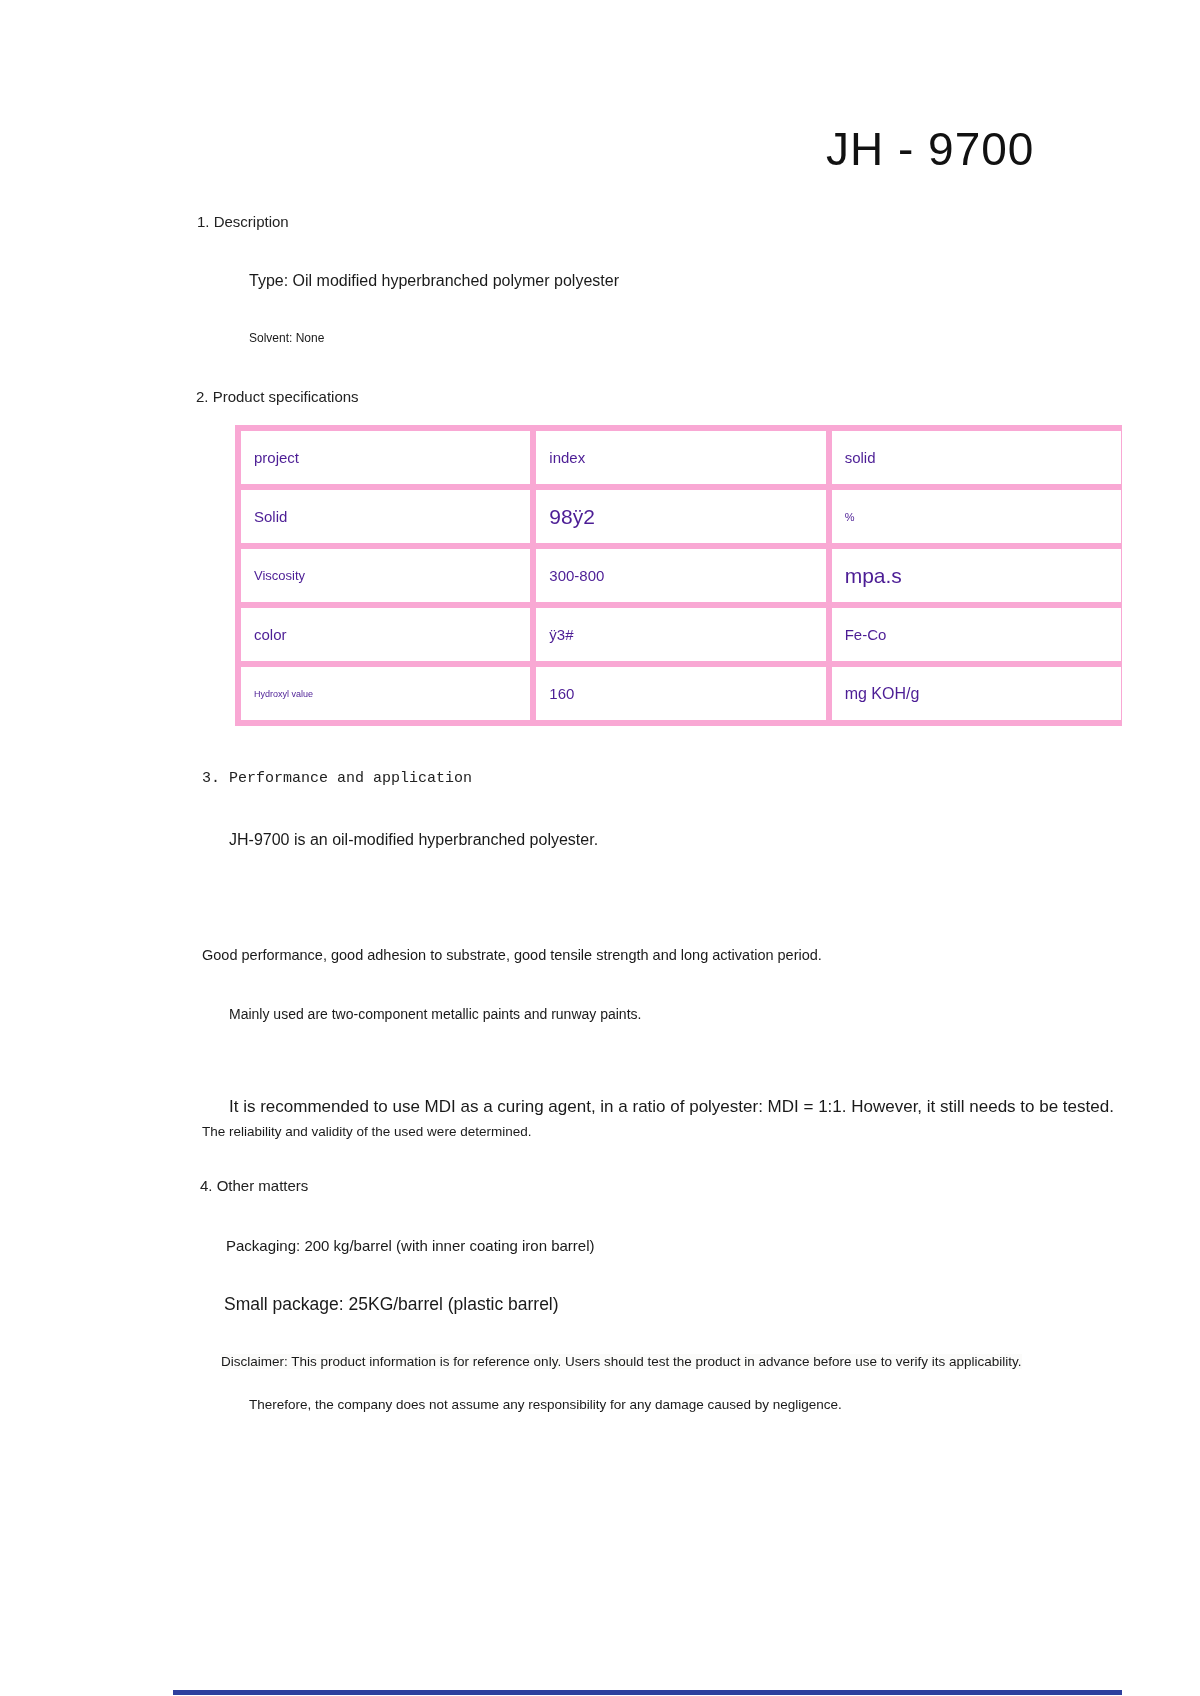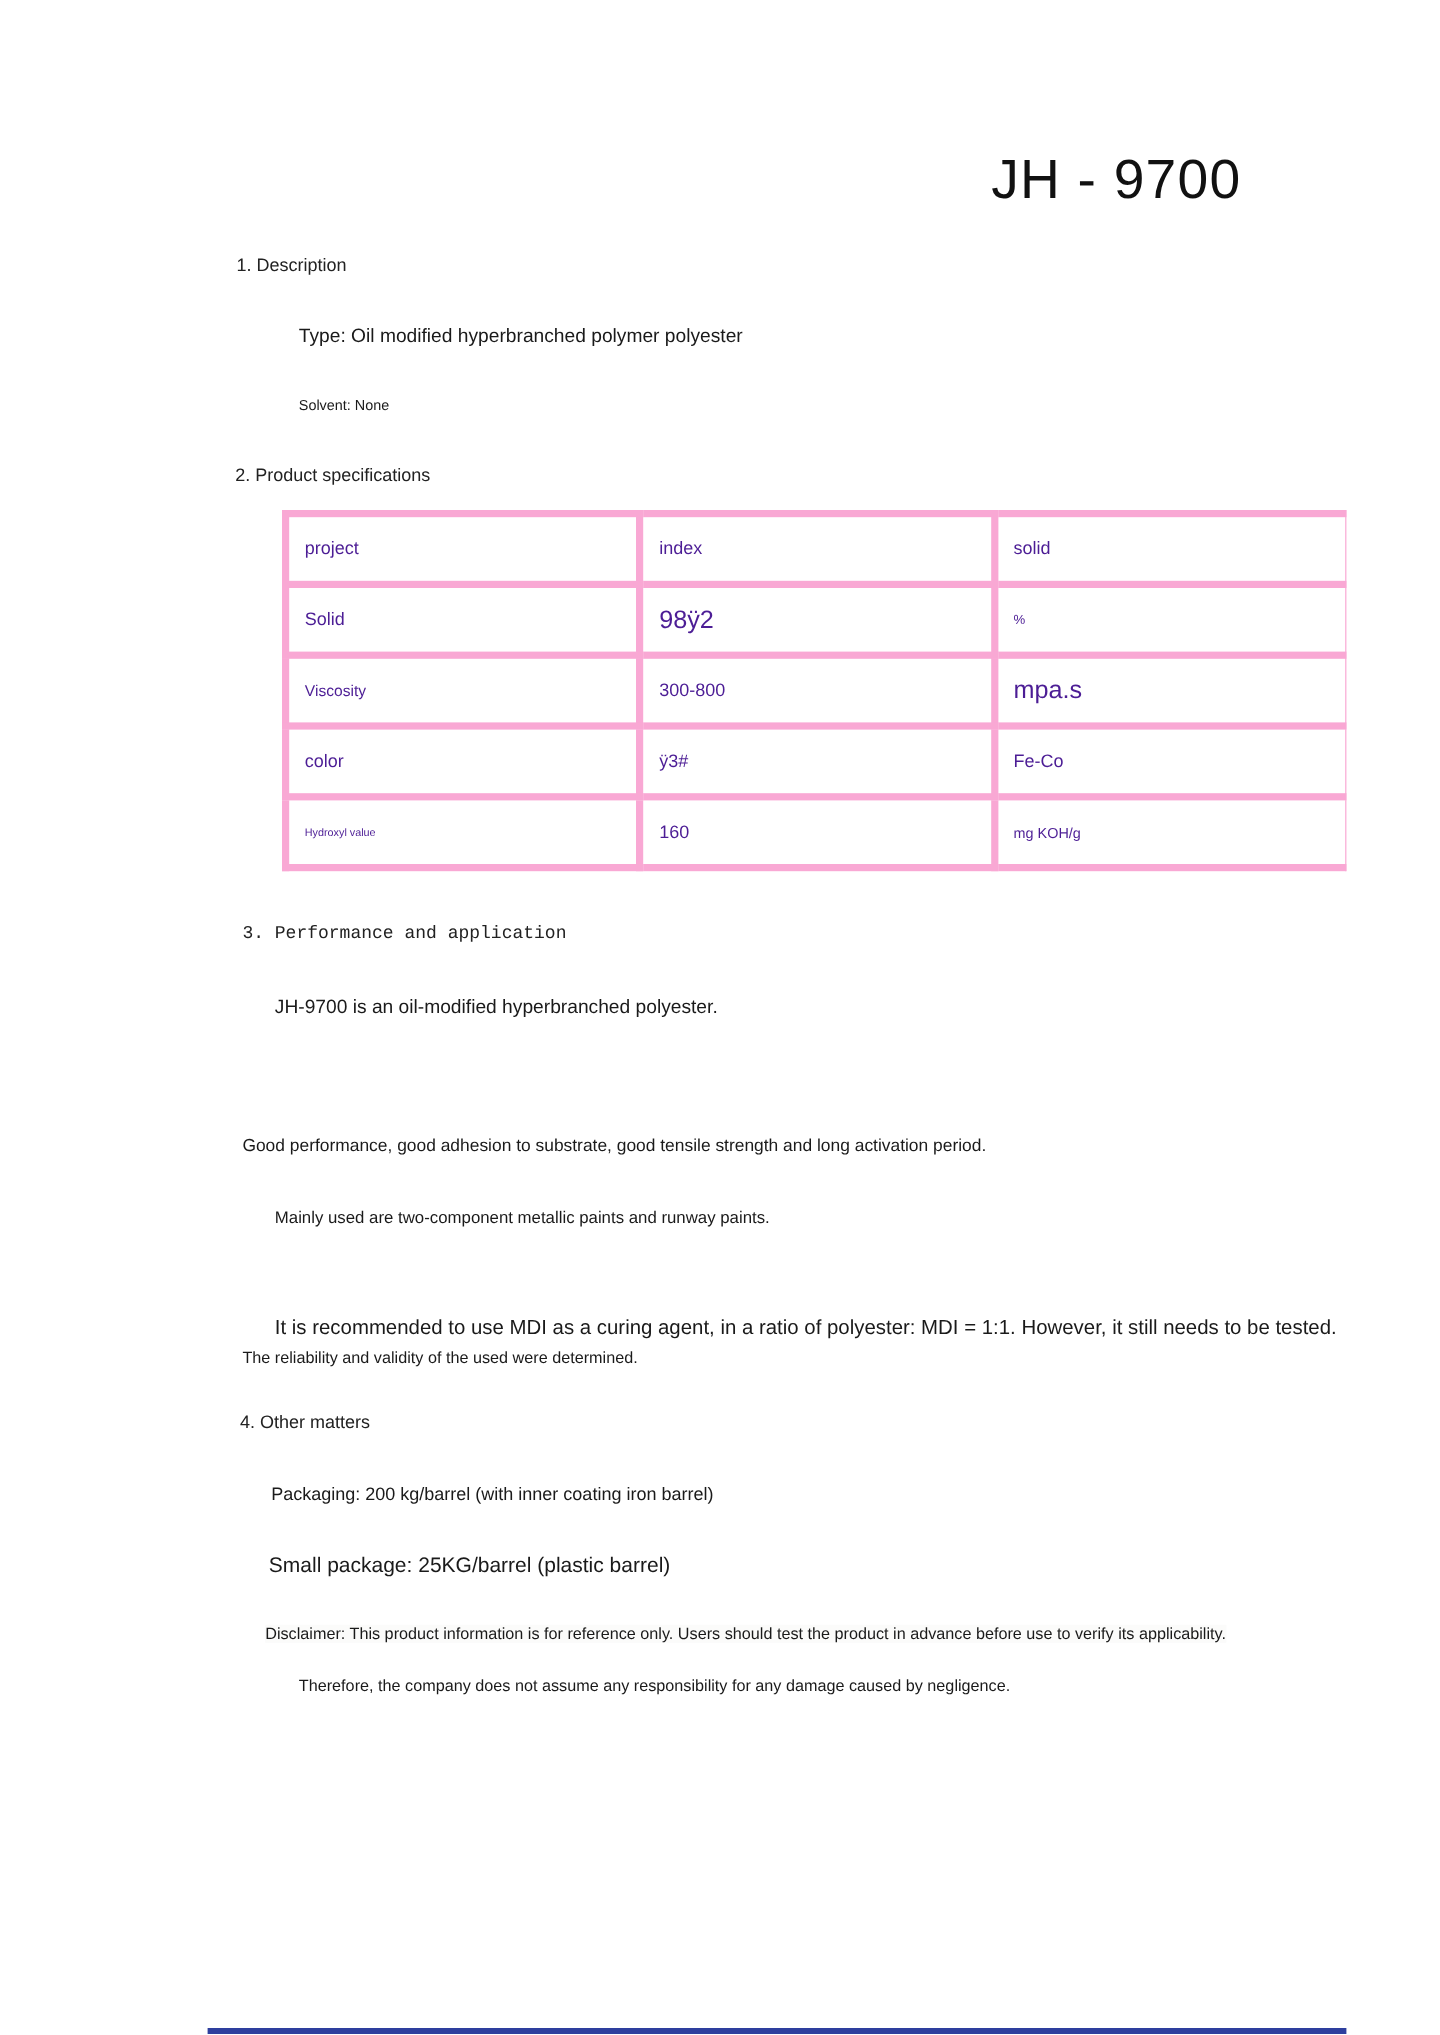--- a/index.html
+++ b/index.html
@@ -44,21 +44,21 @@
     padding-left: 13px;
     font-size: 15px;
     color: #4c1d95;
   }
   .spec-table tr { height: 59px; }
   .spec-table { border: 2px solid #4d4d4d; }
   td.cell-big   { font-size: 21px; }
   td.cell-small { font-size: 11px; }
   td.cell-tiny  { font-size: 9px;  }
   td.cell-vis   { font-size: 13px; }
-  td.cell-mid   { font-size: 12px; }
+  td.cell-mid   { font-size: 16px; }
 
   .p1 { left: 151px; top: 831px;  font-size: 16px;   }
   .p2 { left: 151px; top: 891px;  font-size: 13.7px; }
   .p3 { left: 124px; top: 947px;  font-size: 14.5px; }
   .p4 { left: 151px; top: 1006px; font-size: 14px;   }
   .p5 { left: 151px; top: 1061px; font-size: 17px; margin-top: 36px;   }
   .p6 { left: 124px; top: 1124px; font-size: 13.5px; }
 
   .line-packaging { left: 148px; top: 1237px; font-size: 15px; }
   .line-smallpack { left: 146px; top: 1294px; font-size: 17.5px; }

